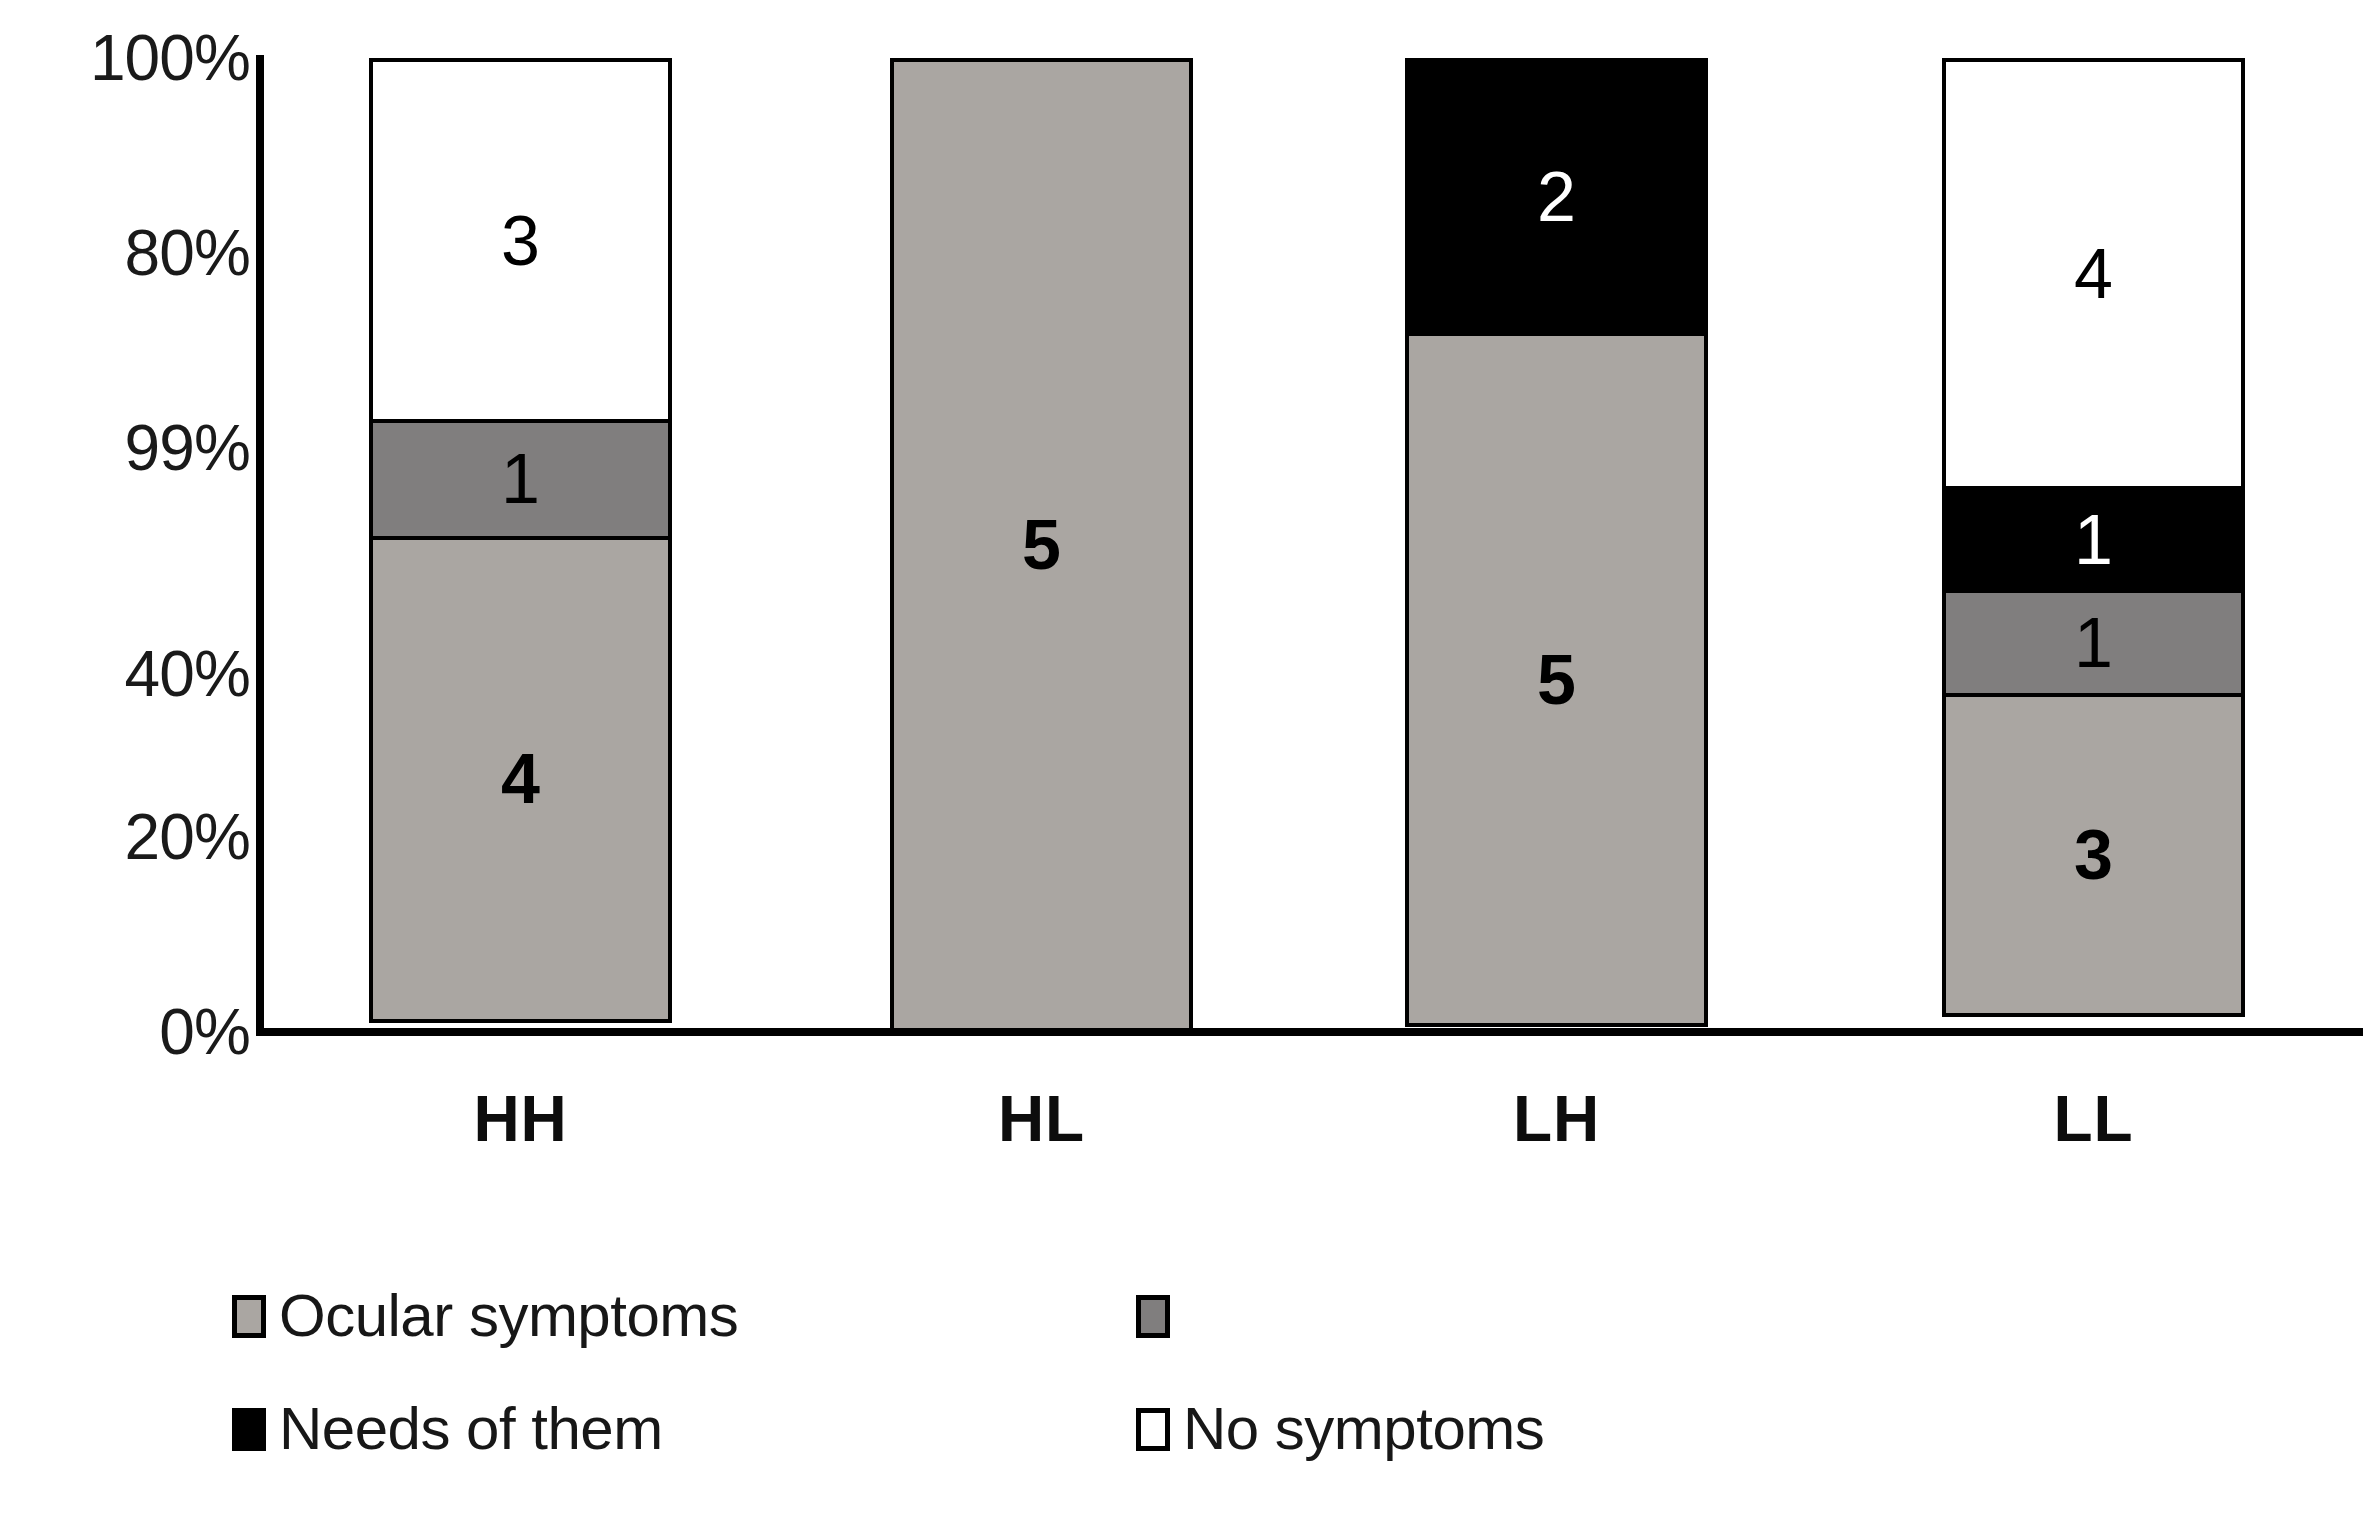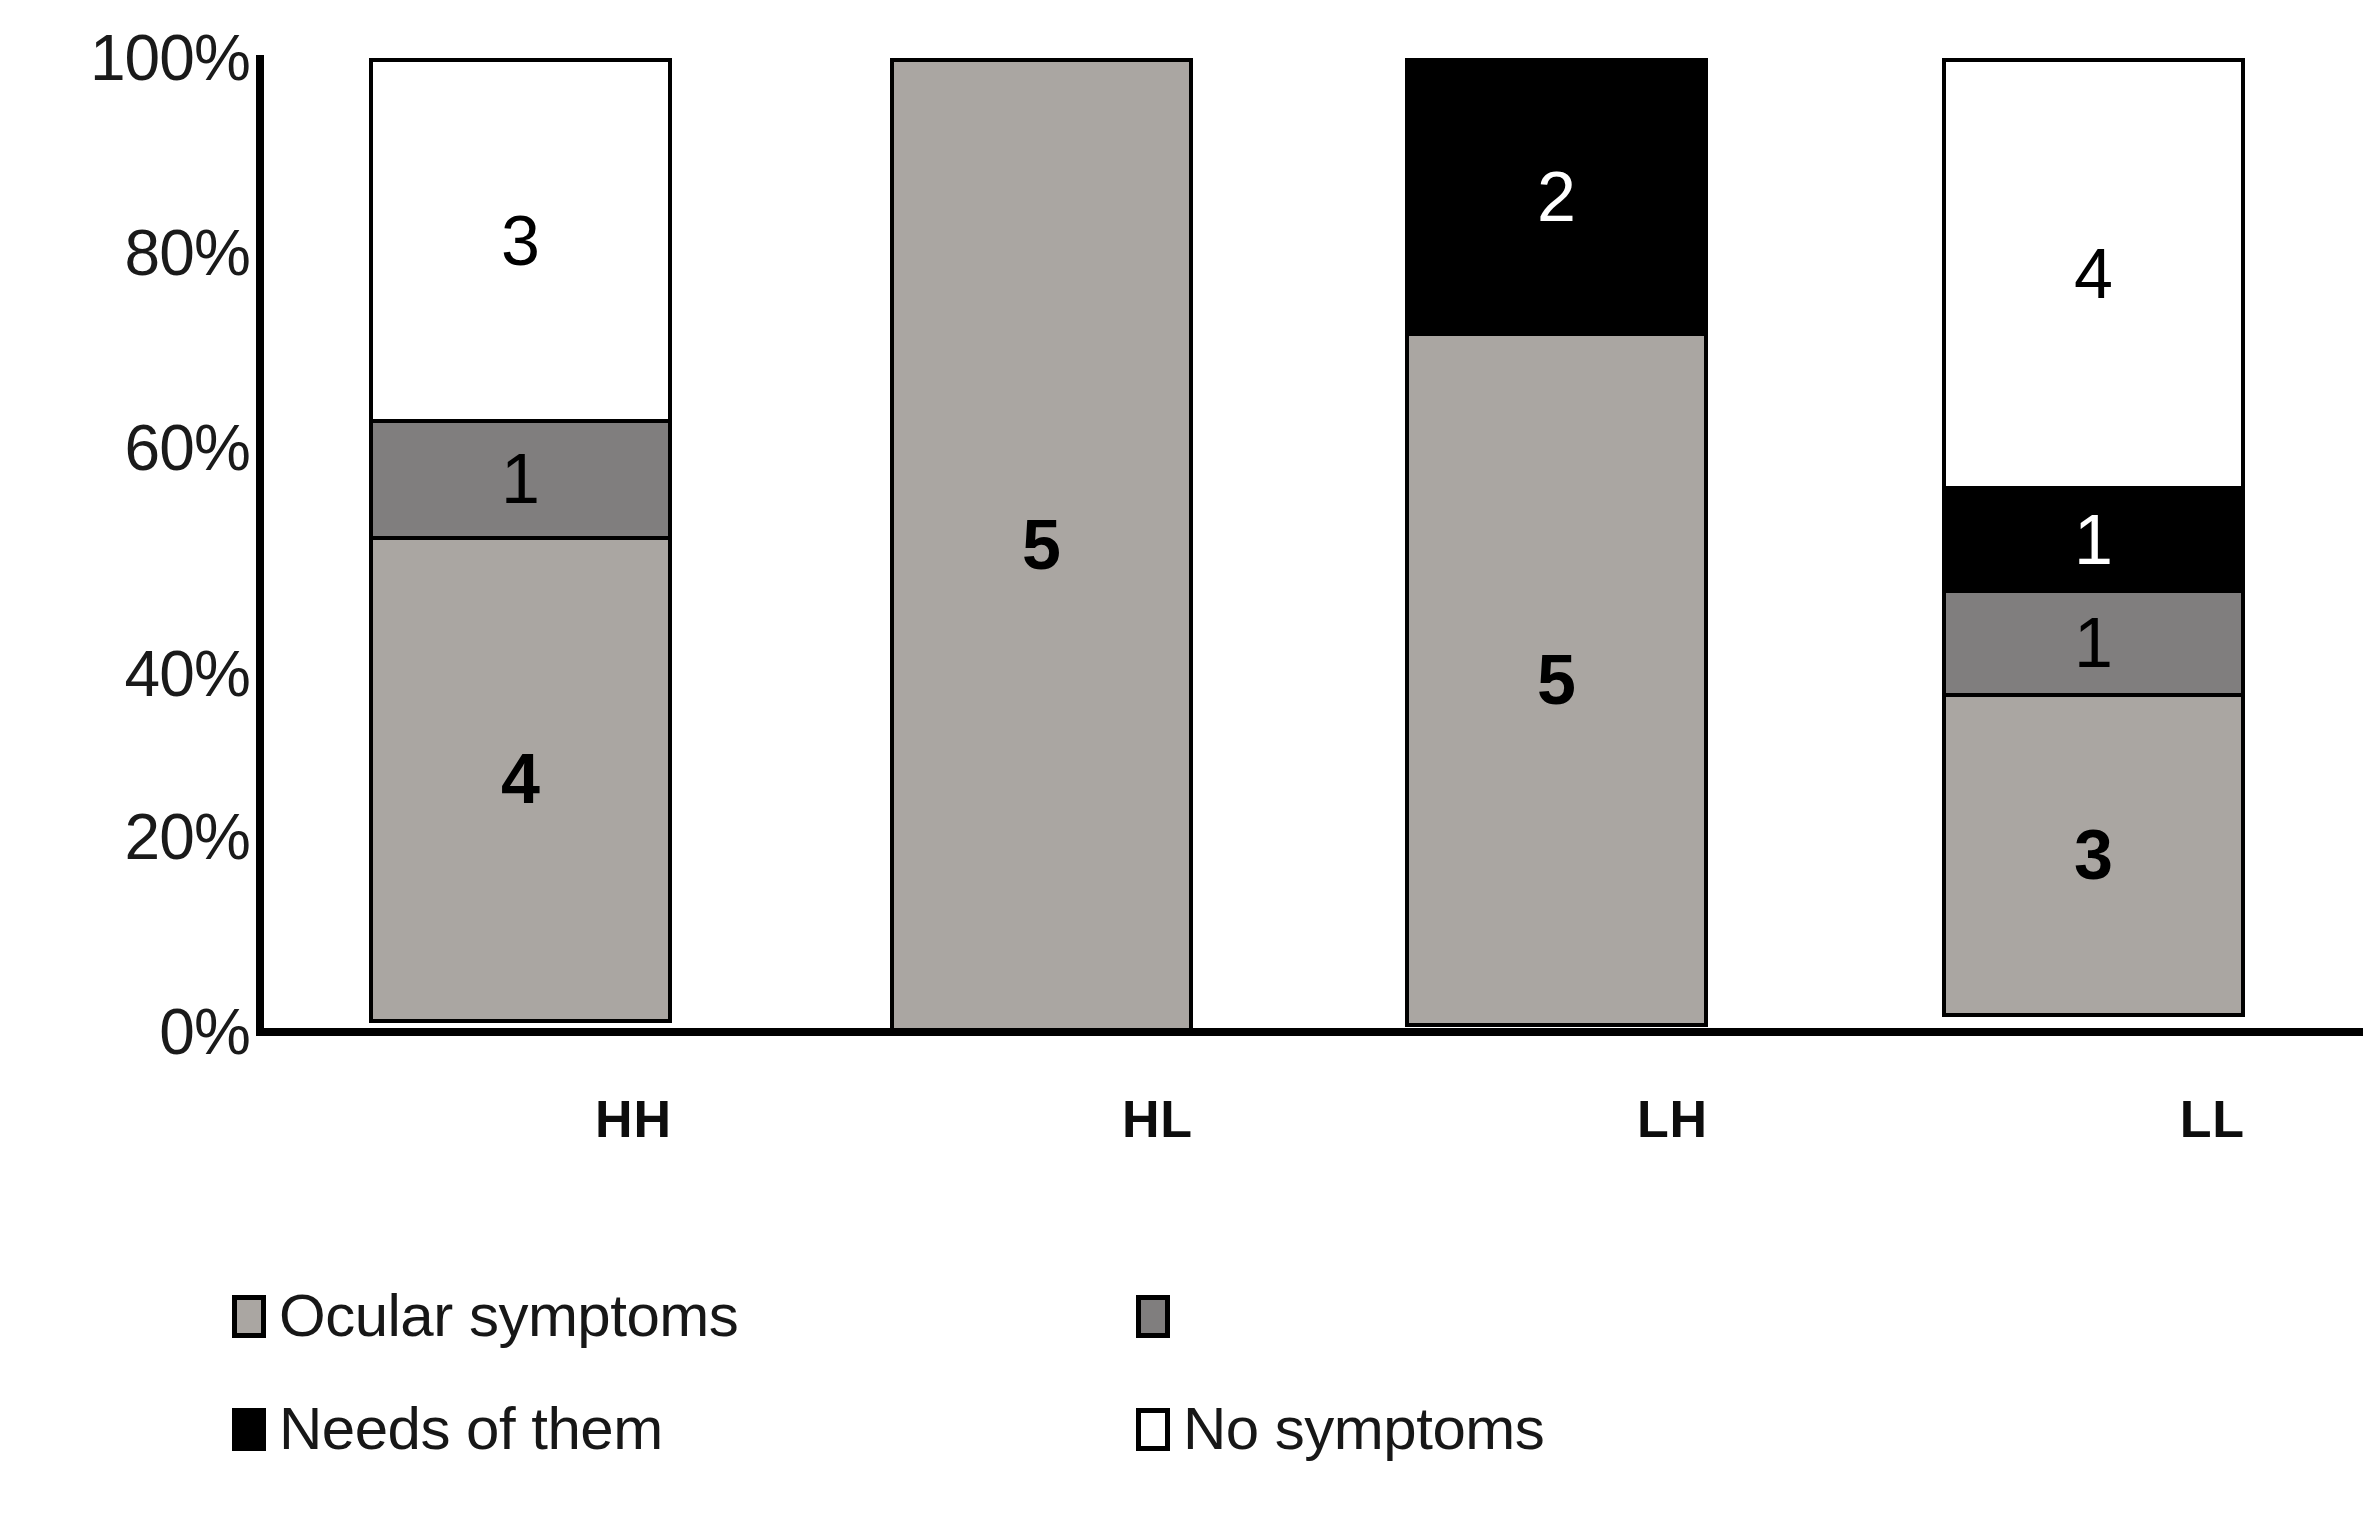--- a/index.html
+++ b/index.html
@@ -87,25 +87,25 @@
     font-family: "Liberation Sans", sans-serif;
     font-weight: 400;
     user-select: none;
   }
   .seg-label.bold { font-weight: 700; }
 
   
   .cat-label {
     position: absolute;
     top: 1083px;
-    font-size: 52px;
+    font-size: 64px;
     line-height: 72px;
     font-weight: 700;
     color: #0d0d0d;
-    text-align: right;
+    text-align: center;
     font-family: "Liberation Sans", sans-serif;
     letter-spacing: 0.9px;
   }
 
   
   .legend {
     position: absolute;
     left: 232px;
     top: 1286px;
     width: 2053px;
@@ -136,21 +136,21 @@
 </style>
 </head>
 <body>
 
 <div id="chart-root">
 
   <div id="y-ticks">
       <div class="y-tick-label" style="top: 1000px;">0%</div>
       <div class="y-tick-label" style="top: 805px;">20%</div>
       <div class="y-tick-label" style="top: 642px;">40%</div>
-      <div class="y-tick-label" style="top: 416px;">60%</div>
+      <div class="y-tick-label" style="top: 416px;">99%</div>
       <div class="y-tick-label" style="top: 221px;">80%</div>
       <div class="y-tick-label" style="top: 26px; margin-left: 18px;">100%</div>
     </div>
 
   <div class="y-axis-line"></div>
   <div class="x-axis-line"></div>
 
   <div class="plot-area" id="plot-area">
       <div class="bar" style="left: 109px; width: 303px;">
         <div class="seg" style="height: 37.5%; background: rgb(255, 255, 255);">

